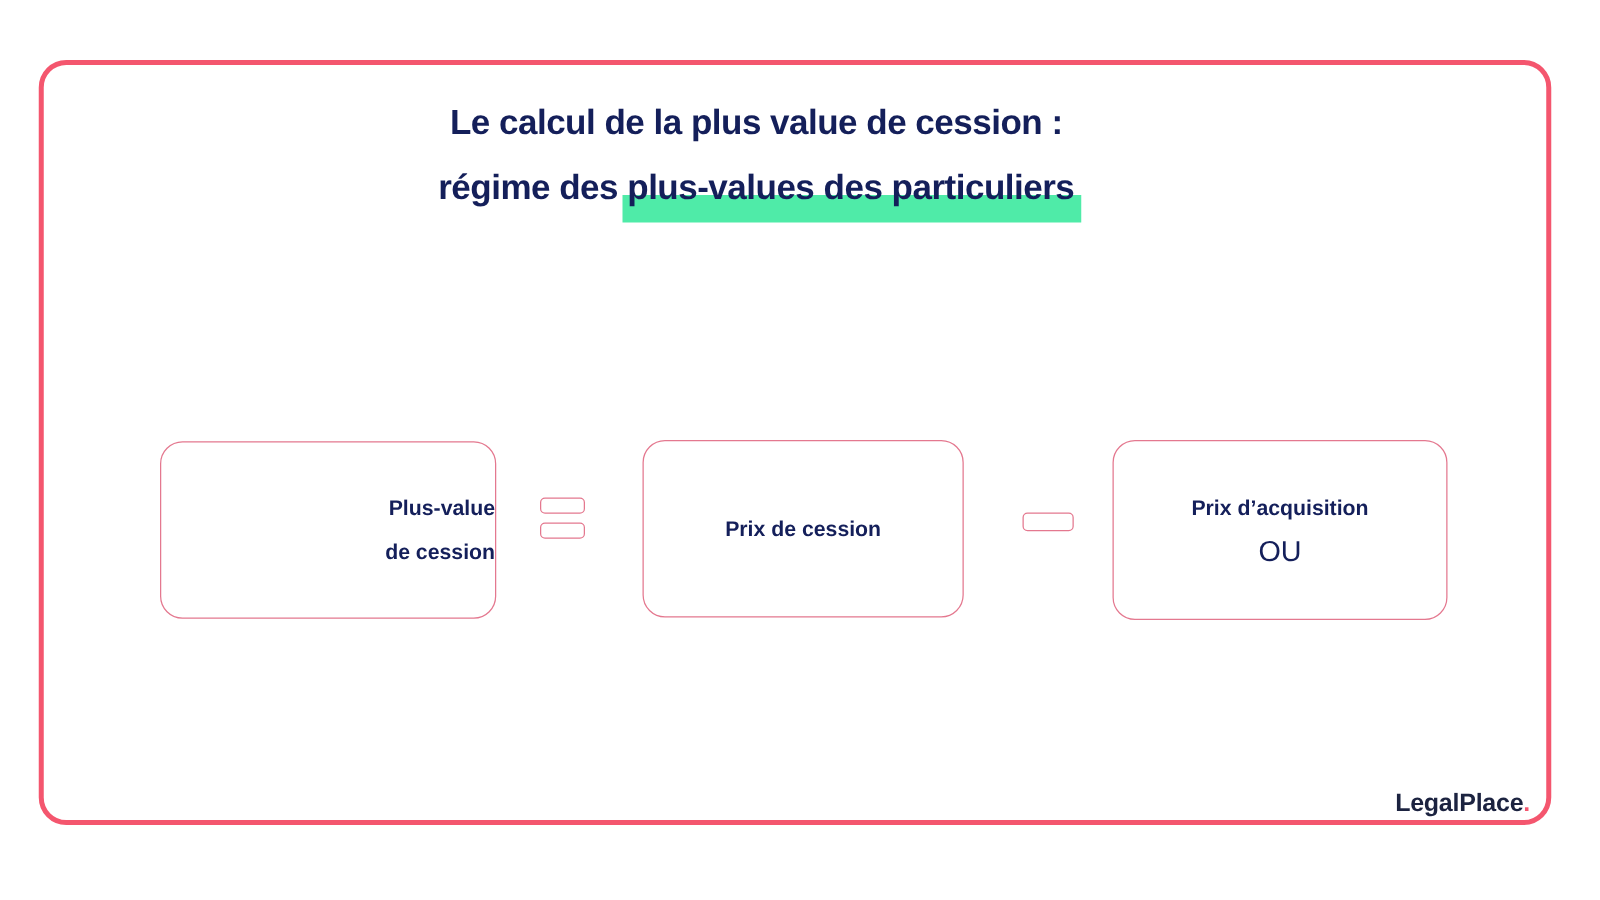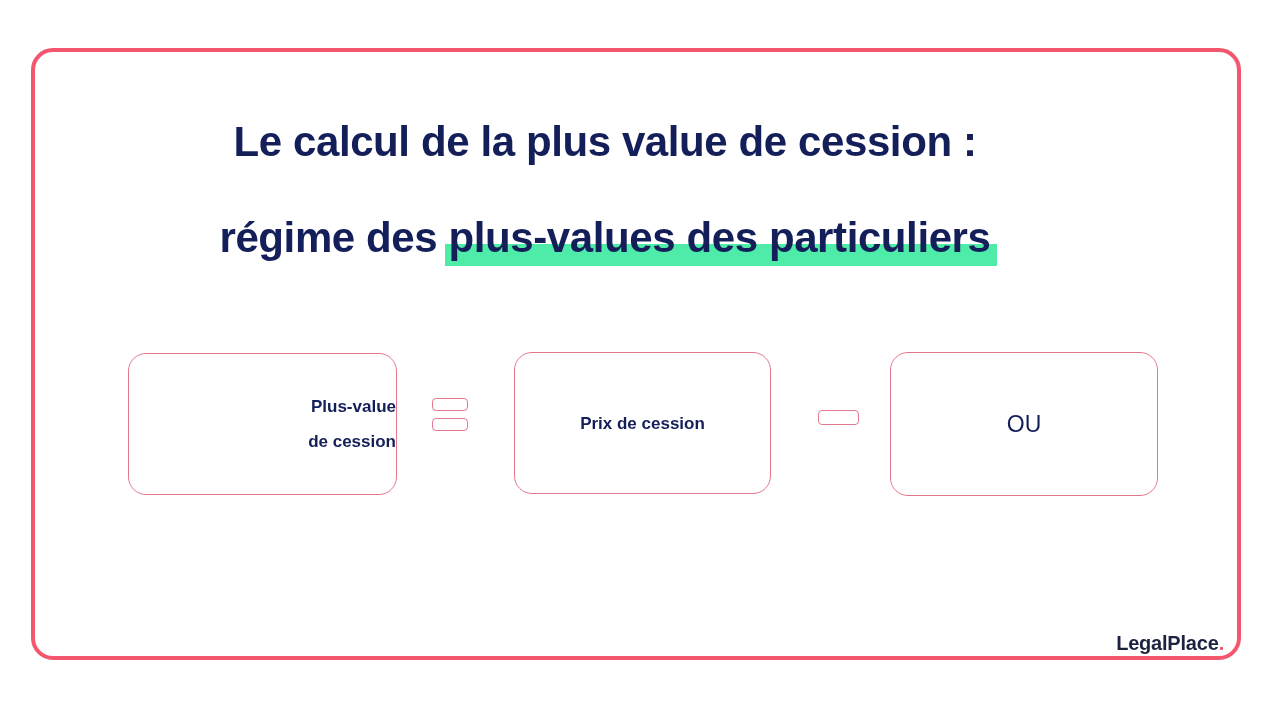--- a/index.html
+++ b/index.html
@@ -42,25 +42,24 @@
     position: absolute;
     left: 100px;
     top: 72px;
     width: 1010px;
     text-align: center;
   }
   .title-line {
     position: relative;
     color: #141F5A;
     font-weight: bold;
-    font-size: 42px;
+    font-size: 28px;
     line-height: 52px;
     letter-spacing: -0.4px;
     white-space: nowrap;
-    margin-top: 44px;
   }
   .hl-wrap {
     position: relative;
     display: inline-block;
   }
   .hl-mark {
     position: absolute;
     left: -4px;
     right: -6px;
     bottom: -2px;
@@ -199,20 +198,21 @@
       <div class="bar bottom"></div>
     </div>
 
     <div class="fbox" id="box-prix-cession">
       <div class="bx-line">Prix de cession</div>
     </div>
 
     <div id="op-minus"></div>
 
     <div class="fbox" id="box-prix-acquisition">
+      <div class="bx-line">Prix d’acquisition</div>
       <div class="bx-line regular">OU</div>
     </div>
 
   </div>
 
   <div id="logo"><span>LegalPlace</span><span class="dot">.</span></div>
 
 </div>
 
 </body></html>

